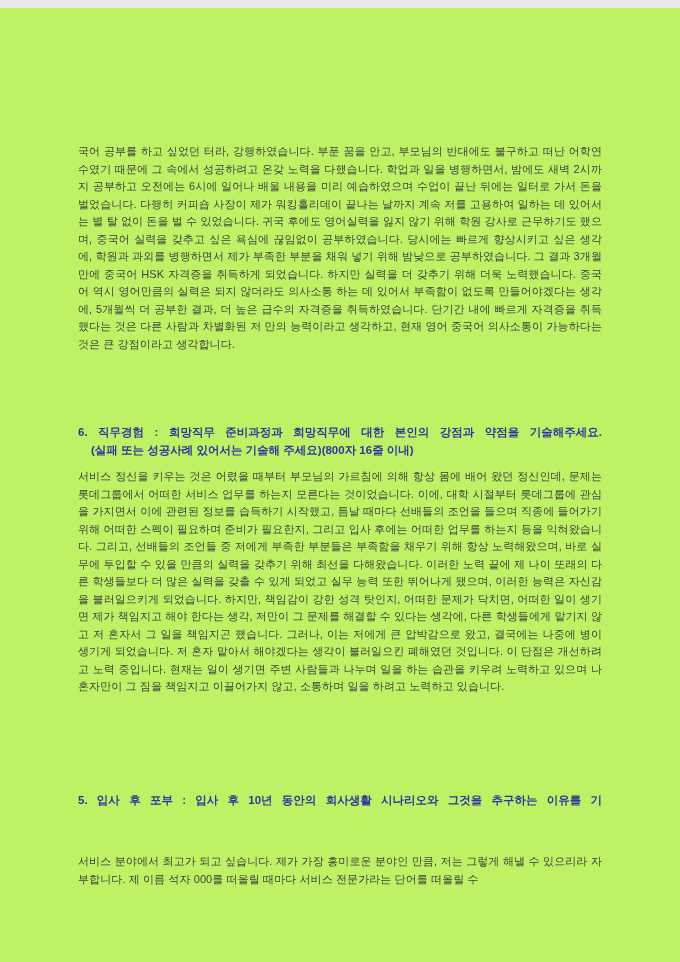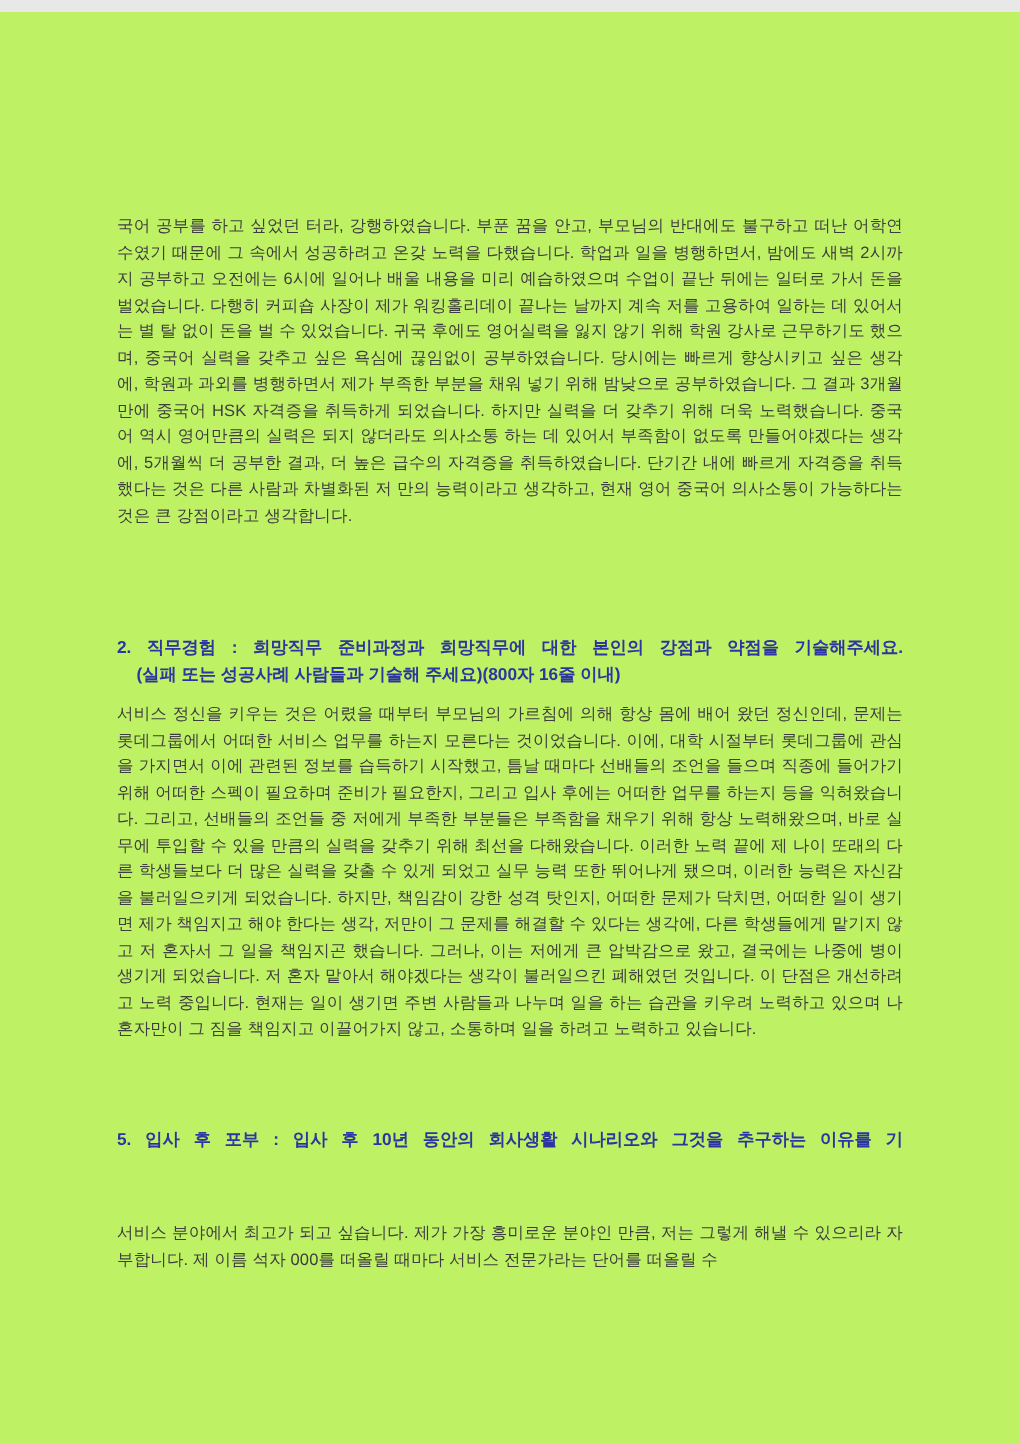--- a/index.html
+++ b/index.html
@@ -38,33 +38,33 @@
     .heading .h-line1 {
       text-align: justify;
       text-align-last: justify;
     }
     .heading .h-line2 {
       padding-left: 13px;
     }
     .para-1 { top: 135px; }
     .heading-4 { top: 416px; }
     .para-2 { top: 460px; }
-    .heading-5 { top: 744px; }
-    .para-3 { top: 806px; }
+    .heading-5 { top: 784px; }
+    .para-3 { top: 845px; }
   </style>
 </head>
 <body>
 
 <div class="page">
 
   <p class="block body-para para-1">국어 공부를 하고 싶었던 터라, 강행하였습니다. 부푼 꿈을 안고, 부모님의 반대에도 불구하고 떠난 어학연수였기 때문에 그 속에서 성공하려고 온갖 노력을 다했습니다. 학업과 일을 병행하면서, 밤에도 새벽 2시까지 공부하고 오전에는 6시에 일어나 배울 내용을 미리 예습하였으며 수업이 끝난 뒤에는 일터로 가서 돈을 벌었습니다. 다행히 커피숍 사장이 제가 워킹홀리데이 끝나는 날까지 계속 저를 고용하여 일하는 데 있어서는 별 탈 없이 돈을 벌 수 있었습니다. 귀국 후에도 영어실력을 잃지 않기 위해 학원 강사로 근무하기도 했으며, 중국어 실력을 갖추고 싶은 욕심에 끊임없이 공부하였습니다. 당시에는 빠르게 향상시키고 싶은 생각에, 학원과 과외를 병행하면서 제가 부족한 부분을 채워 넣기 위해 밤낮으로 공부하였습니다. 그 결과 3개월 만에 중국어 HSK 자격증을 취득하게 되었습니다. 하지만 실력을 더 갖추기 위해 더욱 노력했습니다. 중국어 역시 영어만큼의 실력은 되지 않더라도 의사소통 하는 데 있어서 부족함이 없도록 만들어야겠다는 생각에, 5개월씩 더 공부한 결과, 더 높은 급수의 자격증을 취득하였습니다. 단기간 내에 빠르게 자격증을 취득했다는 것은 다른 사람과 차별화된 저 만의 능력이라고 생각하고, 현재 영어 중국어 의사소통이 가능하다는 것은 큰 강점이라고 생각합니다.</p>
 
   <div class="block heading heading-4">
-    <div class="h-line1">2. 직무경험 : 희망직무 준비과정과 희망직무에 대한 본인의 강점과 약점을 기술해주세요.</div>
-    <div class="h-line2">(실패 또는 성공사례 사람들과 기술해 주세요)(800자 16줄 이내)</div>
+    <div class="h-line1">6. 직무경험 : 희망직무 준비과정과 희망직무에 대한 본인의 강점과 약점을 기술해주세요.</div>
+    <div class="h-line2">(실패 또는 성공사례 있어서는 기술해 주세요)(800자 16줄 이내)</div>
   </div>
 
   <p class="block body-para para-2">서비스 정신을 키우는 것은 어렸을 때부터 부모님의 가르침에 의해 항상 몸에 배어 왔던 정신인데, 문제는 롯데그룹에서 어떠한 서비스 업무를 하는지 모른다는 것이었습니다. 이에, 대학 시절부터 롯데그룹에 관심을 가지면서 이에 관련된 정보를 습득하기 시작했고, 틈날 때마다 선배들의 조언을 들으며 직종에 들어가기 위해 어떠한 스펙이 필요하며 준비가 필요한지, 그리고 입사 후에는 어떠한 업무를 하는지 등을 익혀왔습니다. 그리고, 선배들의 조언들 중 저에게 부족한 부분들은 부족함을 채우기 위해 항상 노력해왔으며, 바로 실무에 투입할 수 있을 만큼의 실력을 갖추기 위해 최선을 다해왔습니다. 이러한 노력 끝에 제 나이 또래의 다른 학생들보다 더 많은 실력을 갖출 수 있게 되었고 실무 능력 또한 뛰어나게 됐으며, 이러한 능력은 자신감을 불러일으키게 되었습니다. 하지만, 책임감이 강한 성격 탓인지, 어떠한 문제가 닥치면, 어떠한 일이 생기면 제가 책임지고 해야 한다는 생각, 저만이 그 문제를 해결할 수 있다는 생각에, 다른 학생들에게 맡기지 않고 저 혼자서 그 일을 책임지곤 했습니다. 그러나, 이는 저에게 큰 압박감으로 왔고, 결국에는 나중에 병이 생기게 되었습니다. 저 혼자 맡아서 해야겠다는 생각이 불러일으킨 폐해였던 것입니다. 이 단점은 개선하려고 노력 중입니다. 현재는 일이 생기면 주변 사람들과 나누며 일을 하는 습관을 키우려 노력하고 있으며 나 혼자만이 그 짐을 책임지고 이끌어가지 않고, 소통하며 일을 하려고 노력하고 있습니다.</p>
 
   <div class="block heading heading-5">
     <div class="h-line1">5. 입사 후 포부 : 입사 후 10년 동안의 회사생활 시나리오와 그것을 추구하는 이유를 기</div>
   </div>
 
   <p class="block body-para para-3">서비스 분야에서 최고가 되고 싶습니다. 제가 가장 흥미로운 분야인 만큼, 저는 그렇게 해낼 수 있으리라 자부합니다. 제 이름 석자 000를 떠올릴 때마다 서비스 전문가라는 단어를 떠올릴 수</p>
 

